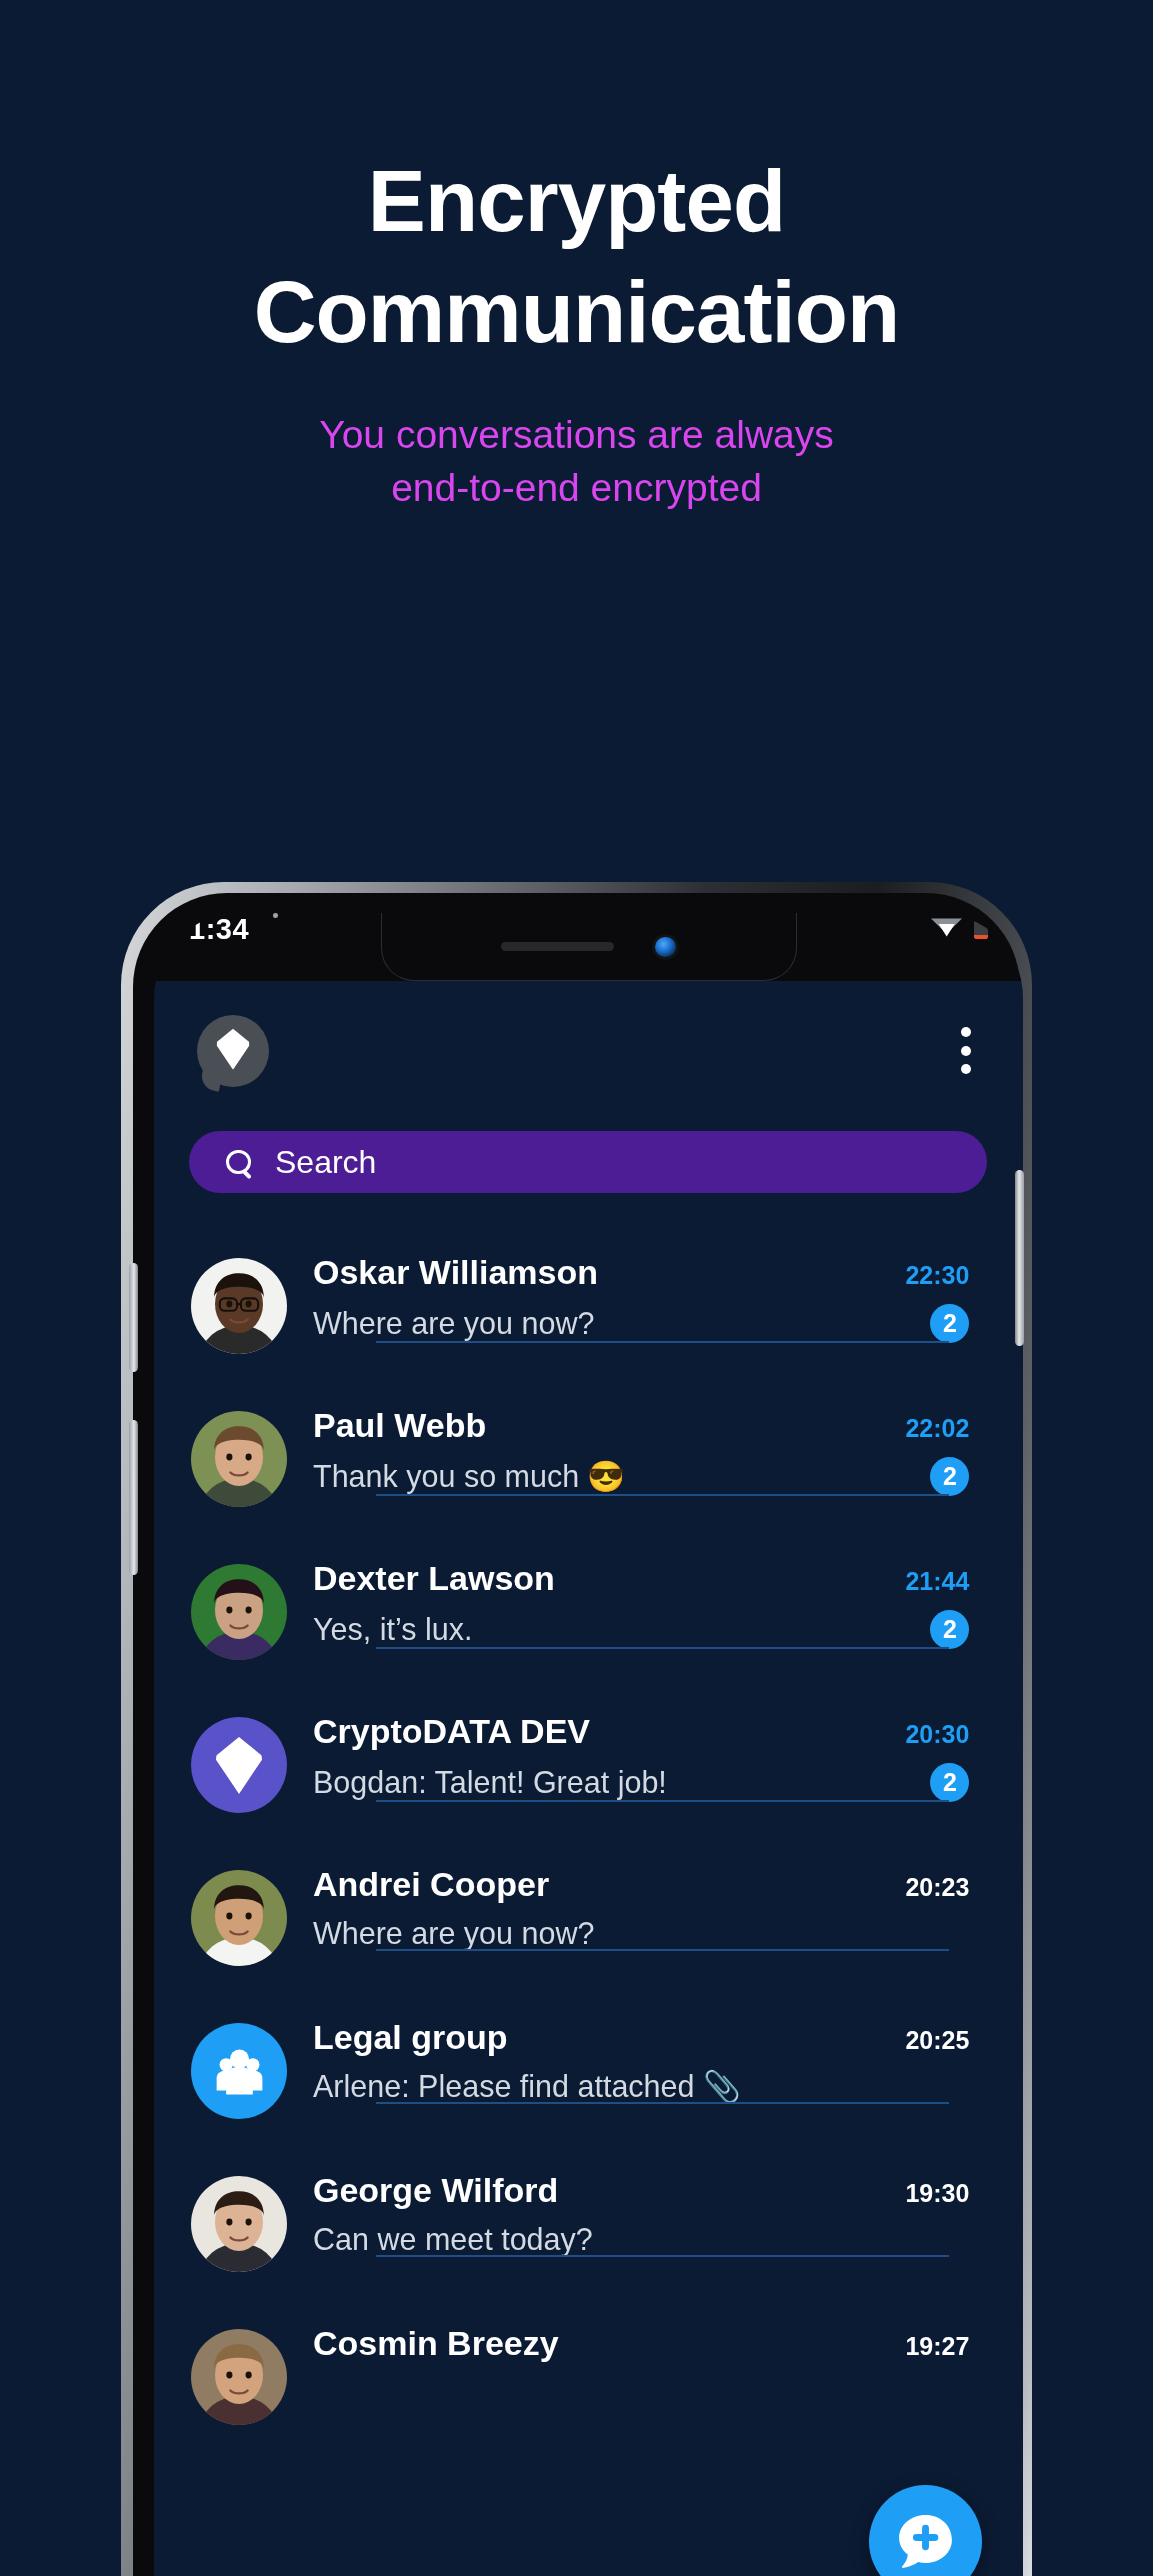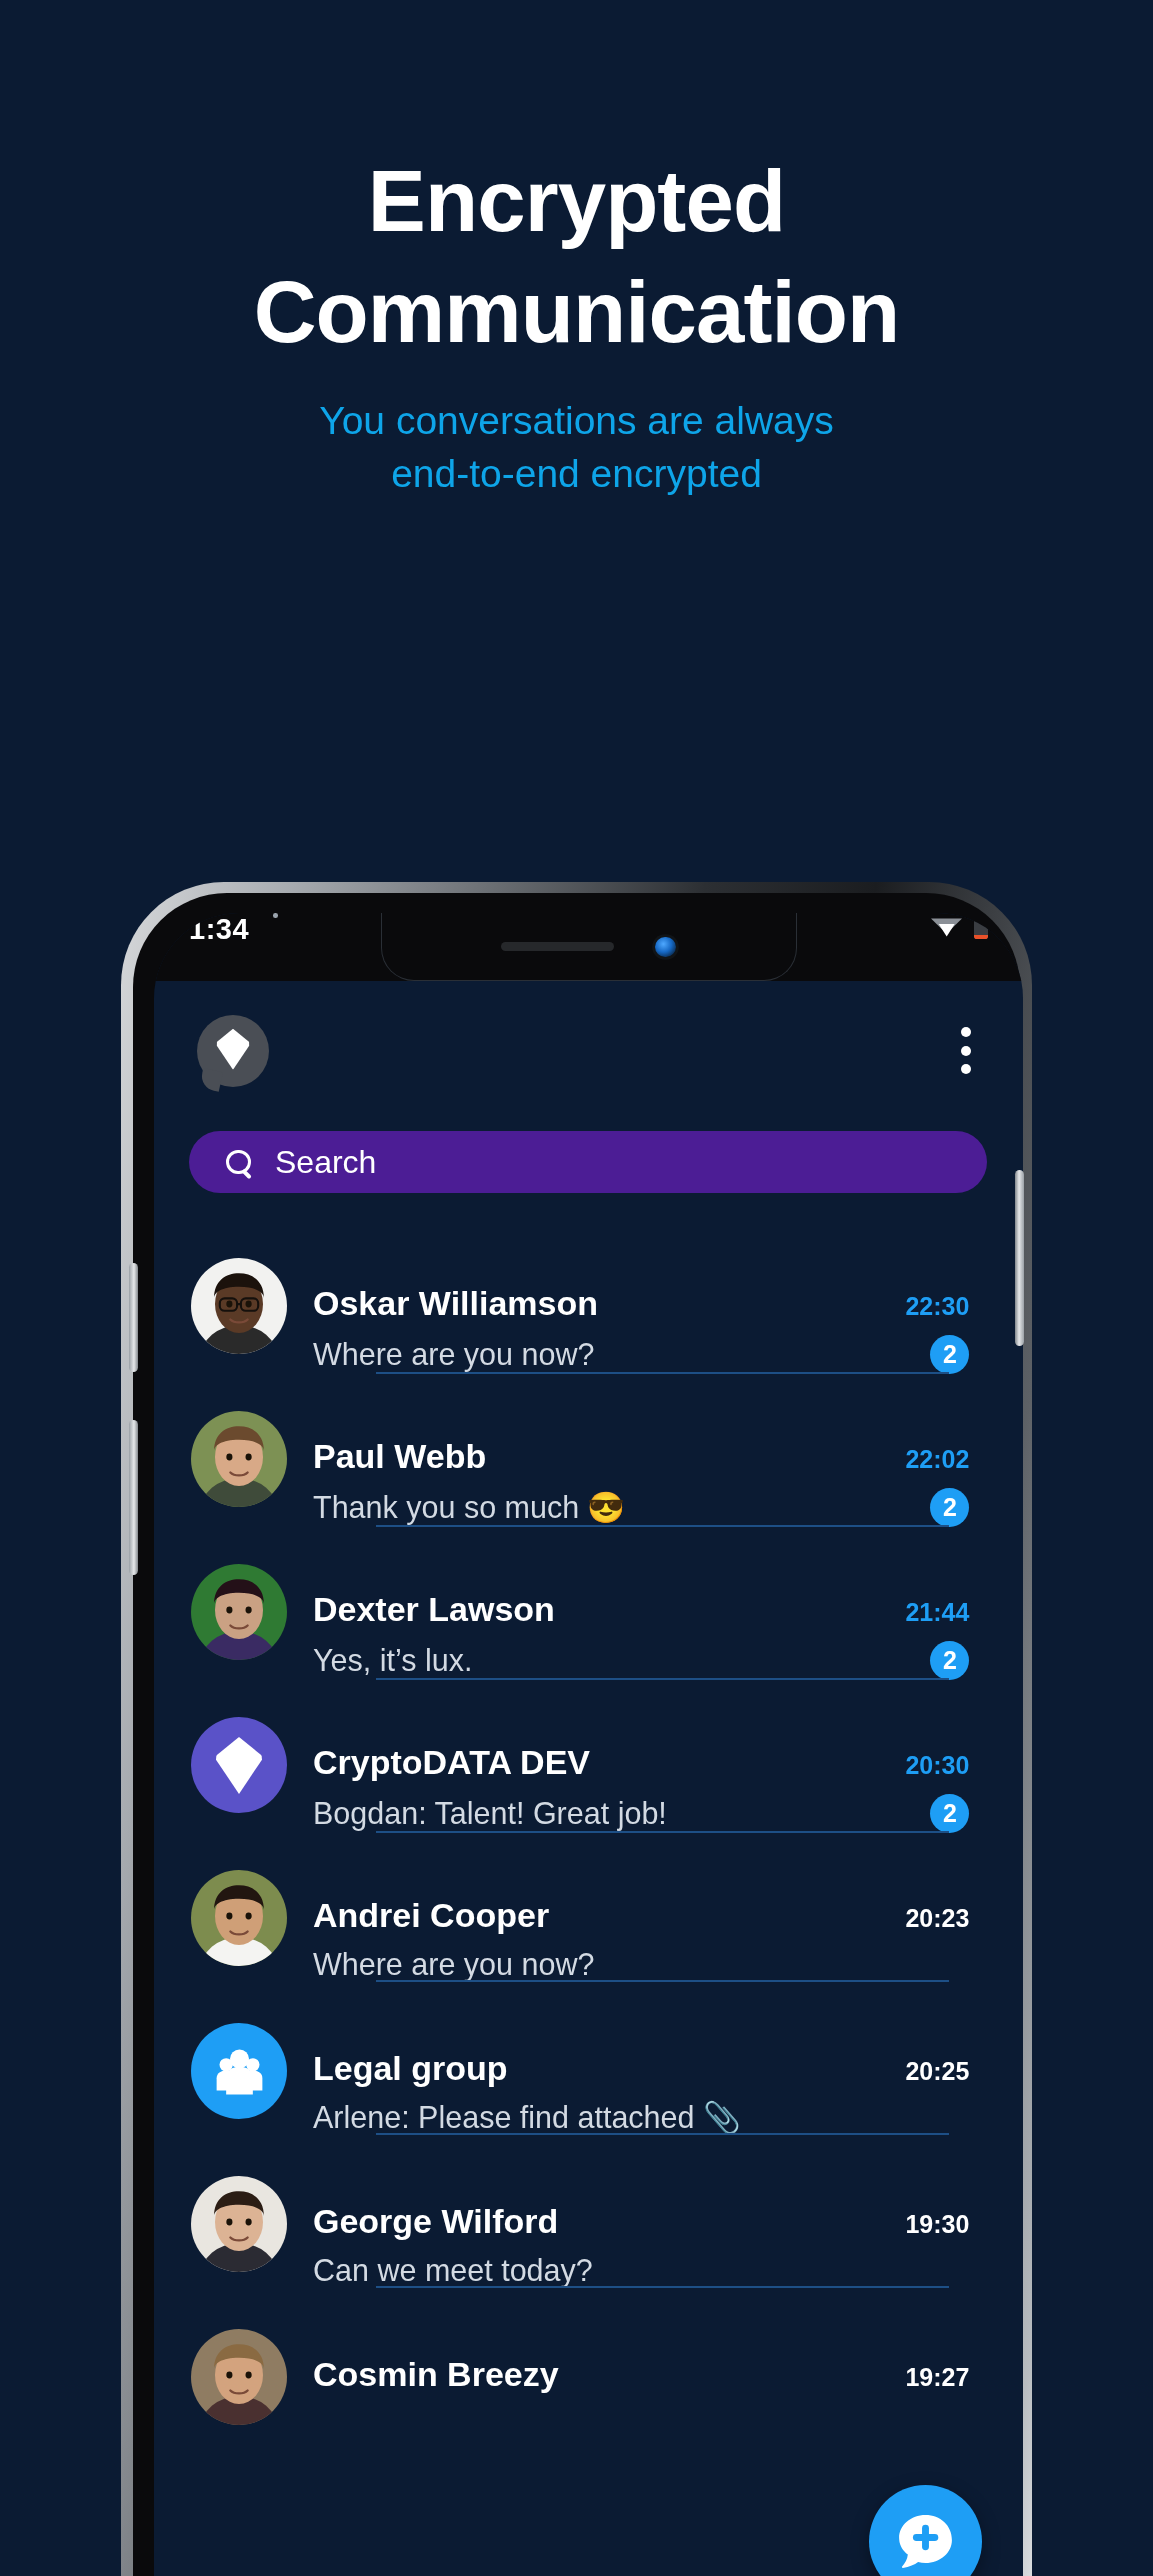--- a/index.html
+++ b/index.html
@@ -24,22 +24,22 @@
   }
   .promo-title {
     color: #ffffff;
     font-size: 87px;
     font-weight: bold;
     line-height: 1.0;
     letter-spacing: -0.9px;
   }
   .promo-title .l2 { display:block; margin-top: 24px; }
   .promo-sub {
-    margin-top: 40px;
-    color: #0ea5e9;
+    margin-top: 54px;
+    color: #d946ef;
     font-size: 39px;
     font-weight: normal;
     line-height: 1.35;
   }
   .promo-sub .s2 { display:block; }
 
   
   .phone-wrap {
     position: absolute;
     left: 121px; top: 882px;
@@ -169,21 +169,21 @@
   .chatlist { position:absolute; left:0; top:323px; width:100%; z-index: 5; }
   .row { position:relative; display:flex; align-items:flex-start;
          padding: 16.6px 37px 0 37px; height:153px; }
   .avatar {
     flex:0 0 auto; width:96px; height:96px; border-radius:50%;
     margin-top:5.5px; overflow:hidden; position:relative;
   }
   .av-img { width:100%; height:100%; display:block; }
   .rowbody { flex:1; margin-left:26px; position:relative; min-width:0;
              padding-right: 16.6px; }
-  .rowtop { display:flex; align-items:baseline;margin-top:31px; }
+  .rowtop { display:flex; align-items:baseline; }
   .name { color:#ffffff; font-size:34px; font-weight:bold; white-space:nowrap; }
   .time { margin-left:auto; font-size:25px; font-weight:bold; white-space:nowrap; }
   .time.unread { color:#1e9ef5; }
   .time.read { color:#ffffff; }
   .rowbottom { display:flex; align-items:center; margin-top:12px; }
   .msg { color:#d3dae3; font-size:30.5px; white-space:nowrap; overflow:hidden; }
   .badge {
     margin-left:auto; width:39px; height:39px; border-radius:50%;
     background:#1e9ef5; color:#ffffff; font-size:25px; font-weight:bold;
     display:flex; align-items:center; justify-content:center;

